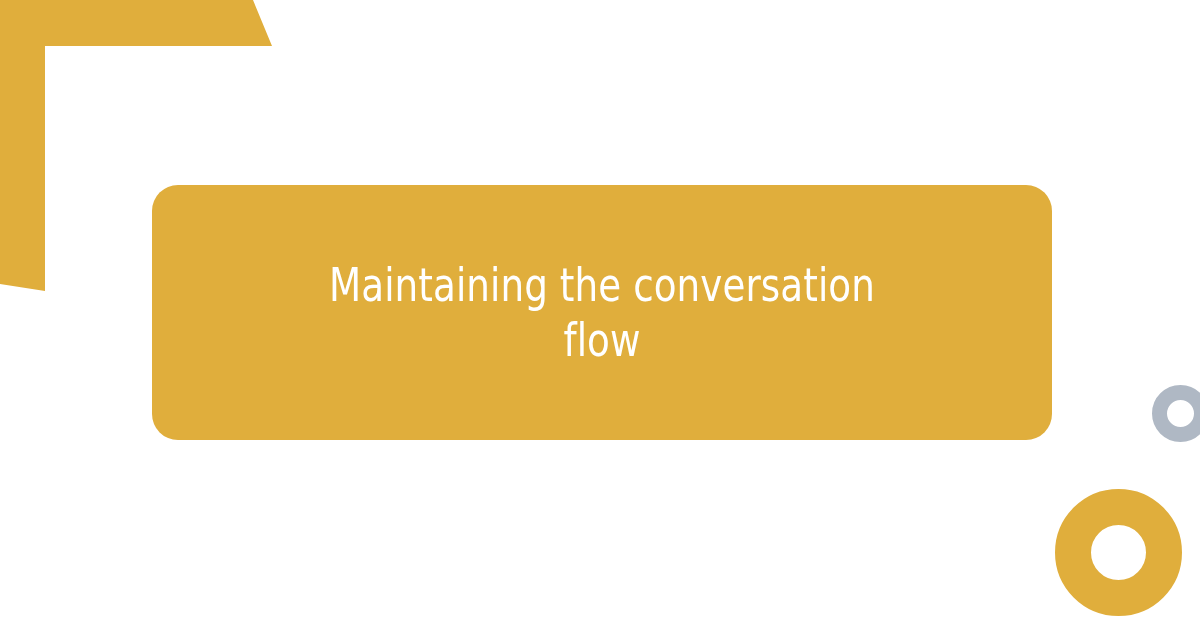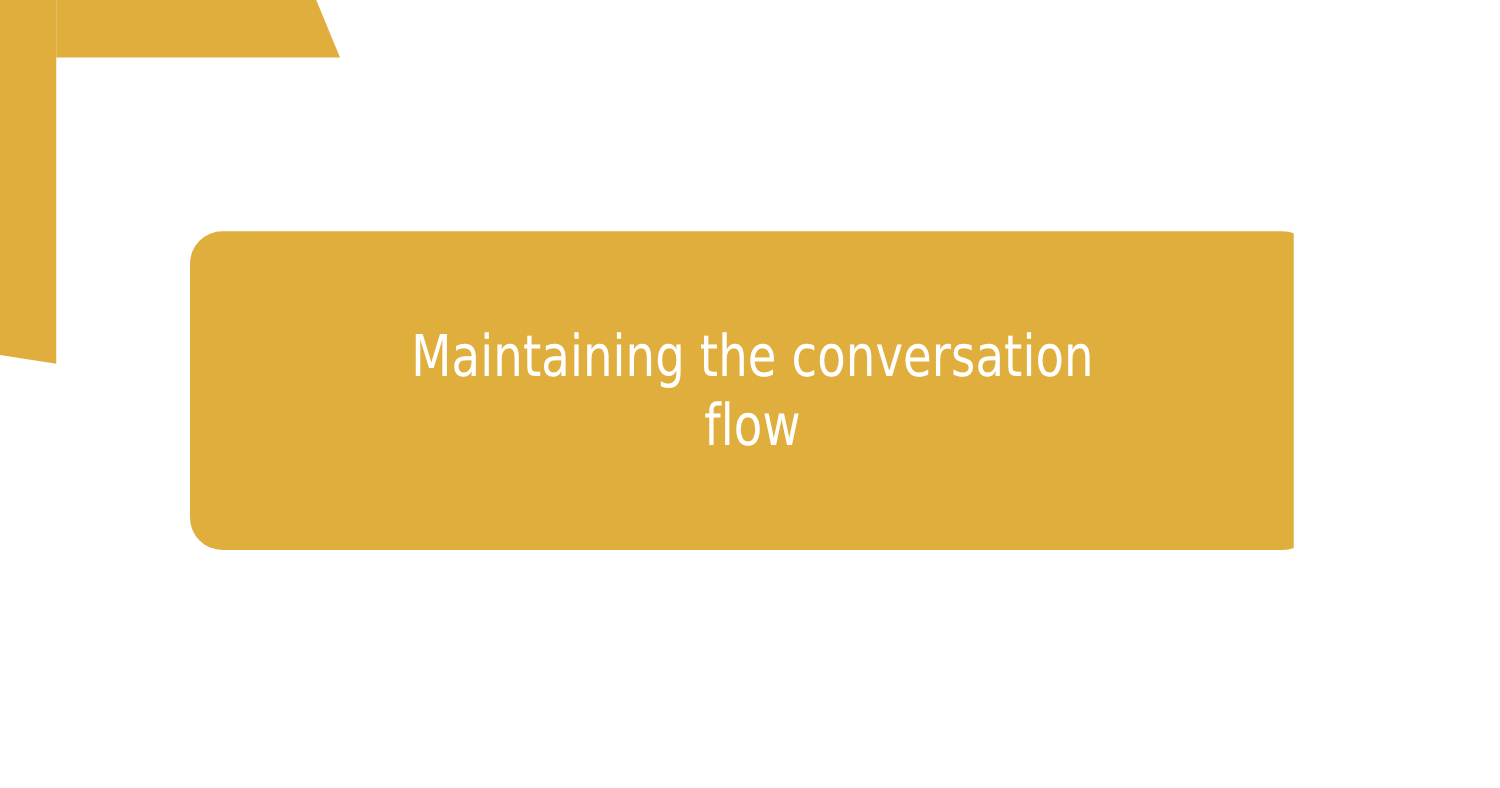--- a/index.html
+++ b/index.html
@@ -3,21 +3,21 @@
 <meta charset="utf-8">
 <title>Maintaining the conversation flow</title>
 <style>
   html, body {
     margin: 0;
     padding: 0;
     background: #ffffff;
   }
   #canvas {
     position: relative;
-    width: 1035px;
+    width: 1200px;
     height: 630px;
     background: #ffffff;
     overflow: hidden;
     font-family: "Liberation Sans", "DejaVu Sans", sans-serif;
   }
 
   
   .bracket {
     position: absolute;
     left: 0;

